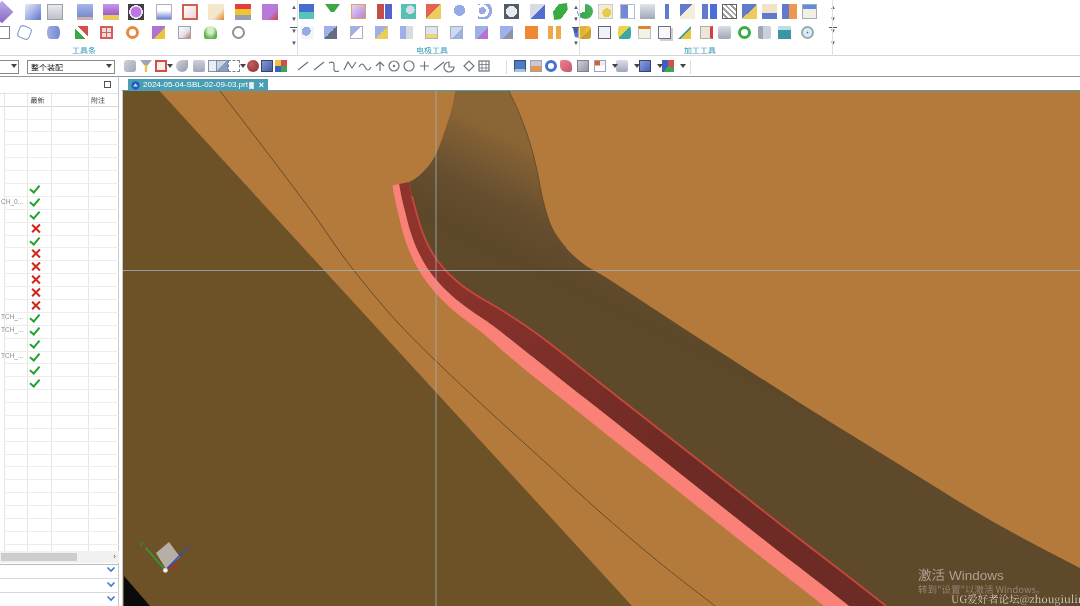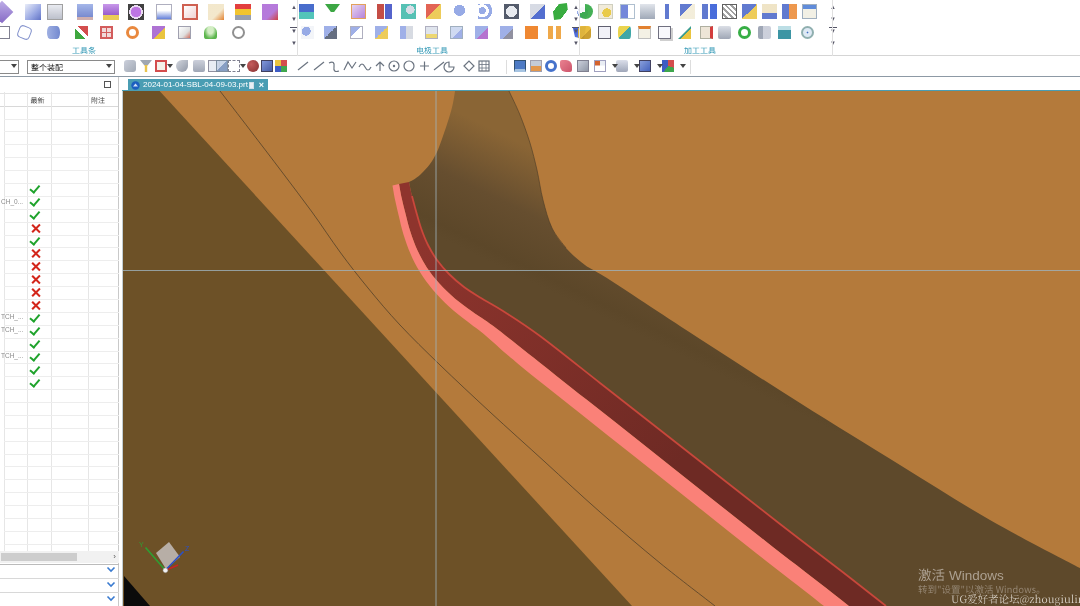--- a/index.html
+++ b/index.html
@@ -166,21 +166,21 @@
     <b style="position:absolute;left:11px;top:64px;border:3px solid transparent;border-top:4px solid #444;width:0;height:0"></b>
     <b style="position:absolute;left:106px;top:64px;border:3px solid transparent;border-top:4px solid #444;width:0;height:0"></b>
 
 <div style="position:absolute;left:119px;top:77px;width:961px;height:14px;background:#fff"></div>
 <div style="position:absolute;left:122px;top:89.5px;width:958px;height:1.5px;background:#4a9db3"></div>
 <div style="position:absolute;left:128px;top:78.5px;width:140px;height:12.5px;background:#4a9db3;color:#fff;font-size:8px;line-height:12.5px">
 <svg style="position:absolute;left:3px;top:2px" width="9" height="9" viewBox="0 0 9 9">
         <circle cx="4.5" cy="4.5" r="4.2" fill="#1c5fc0"></circle>
         <path d="M2,5.5 L4.5,2.5 L7,5.5 Z" fill="#cfe0f8"></path>
       </svg>
-<span style="position:absolute;left:15px">2024-01-04-SBL-04-09-03.prt</span>
+<span style="position:absolute;left:15px">2024-05-04-SBL-02-09-03.prt</span>
 <span style="position:absolute;right:14px;top:3px;width:5px;height:7px;background:#e8f0f4;border:0.5px solid #d0e0e8"></span>
 <span style="position:absolute;right:4px;top:0;font-weight:bold;font-size:9px">×</span>
 </div>
 
 <div style="position:absolute;left:0;top:77px;width:119px;height:529px;background:#fff;border-right:1px solid #c9c9c9">
 <u style="left:104px;top:4px;width:7px;height:7px;border:1.2px solid #555"></u>
 <u style="left:0;right:0;top:15.5px;border-top:1px solid #e3e3e3"></u>
 <u style="left:0;right:0;top:28.5px;border-top:1px solid #d8d8d8"></u>
 </div>
 <u style="position:absolute;left:4px;top:92px;bottom:55px;border-left:1px solid #e6e6e6;width:0"></u>

